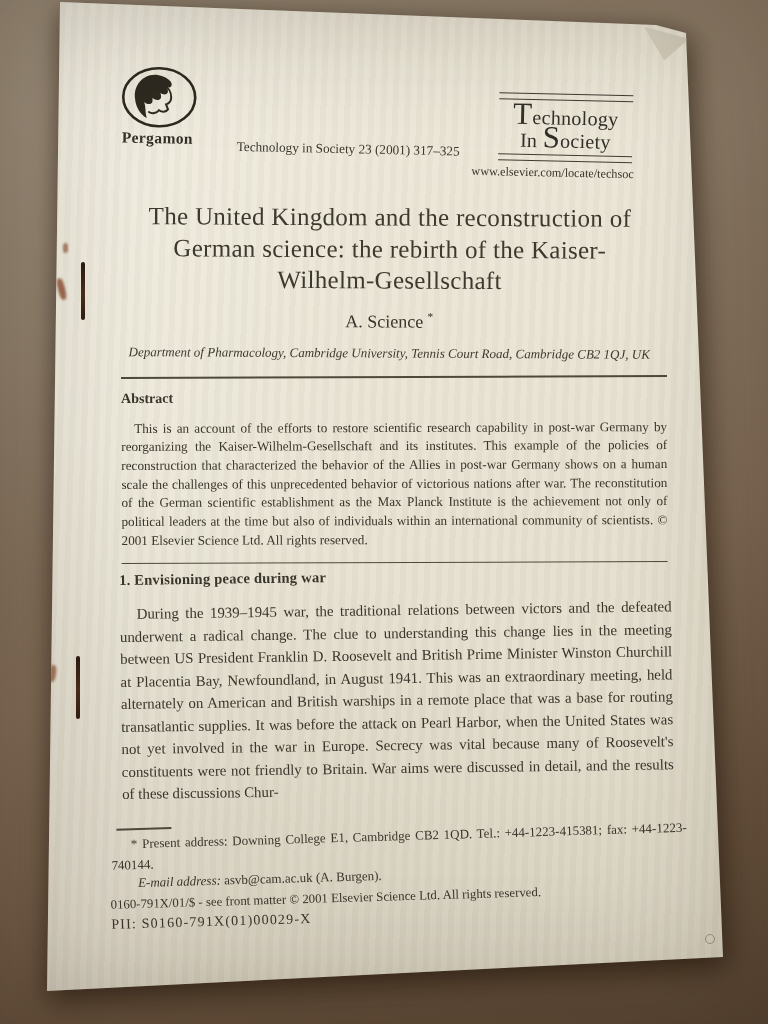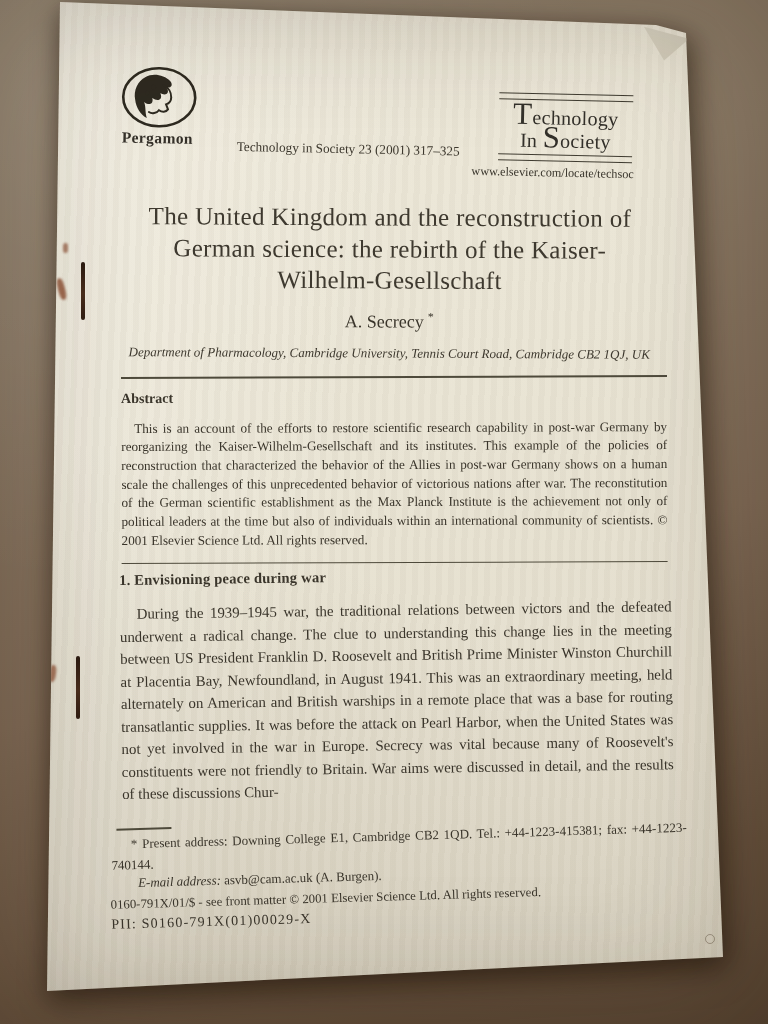--- a/index.html
+++ b/index.html
@@ -96,21 +96,21 @@
           <div class="mast-text mast-line2"><span>In </span><span class="mast-cap">S</span><span>ociety</span></div>
           <div class="dbl-rule"></div>
         </div>
         <div class="abs www">www.elsevier.com/locate/techsoc</div>
       </div>
 
       <div class="abs title-group">
         <div class="title-line">The United Kingdom and the reconstruction of</div>
         <div class="title-line">German science: the rebirth of the Kaiser-</div>
         <div class="title-line">Wilhelm-Gesellschaft</div>
-        <div class="author"><span>A. Secrecy</span><sup>*</sup></div>
+        <div class="author"><span>A. Science</span><sup>*</sup></div>
         <div class="affiliation">Department of Pharmacology, Cambridge University, Tennis Court Road, Cambridge CB2 1QJ, UK</div>
       </div>
 
       <div class="abs abstract-group">
         <div class="rule"></div>
         <div class="abstract-head">Abstract</div>
         <p class="abstract-body just">This is an account of the efforts to restore scientific research capability in post-war Germany by reorganizing the Kaiser-Wilhelm-Gesellschaft and its institutes. This example of the policies of reconstruction that characterized the behavior of the Allies in post-war Germany shows on a human scale the challenges of this unprecedented behavior of victorious nations after war. The reconstitution of the German scientific establishment as the Max Planck Institute is the achievement not only of political leaders at the time but also of individuals within an international community of scientists. © 2001 Elsevier Science Ltd. All rights reserved.</p>
         <div class="rule abstract-rule2"></div>
       </div>
 

